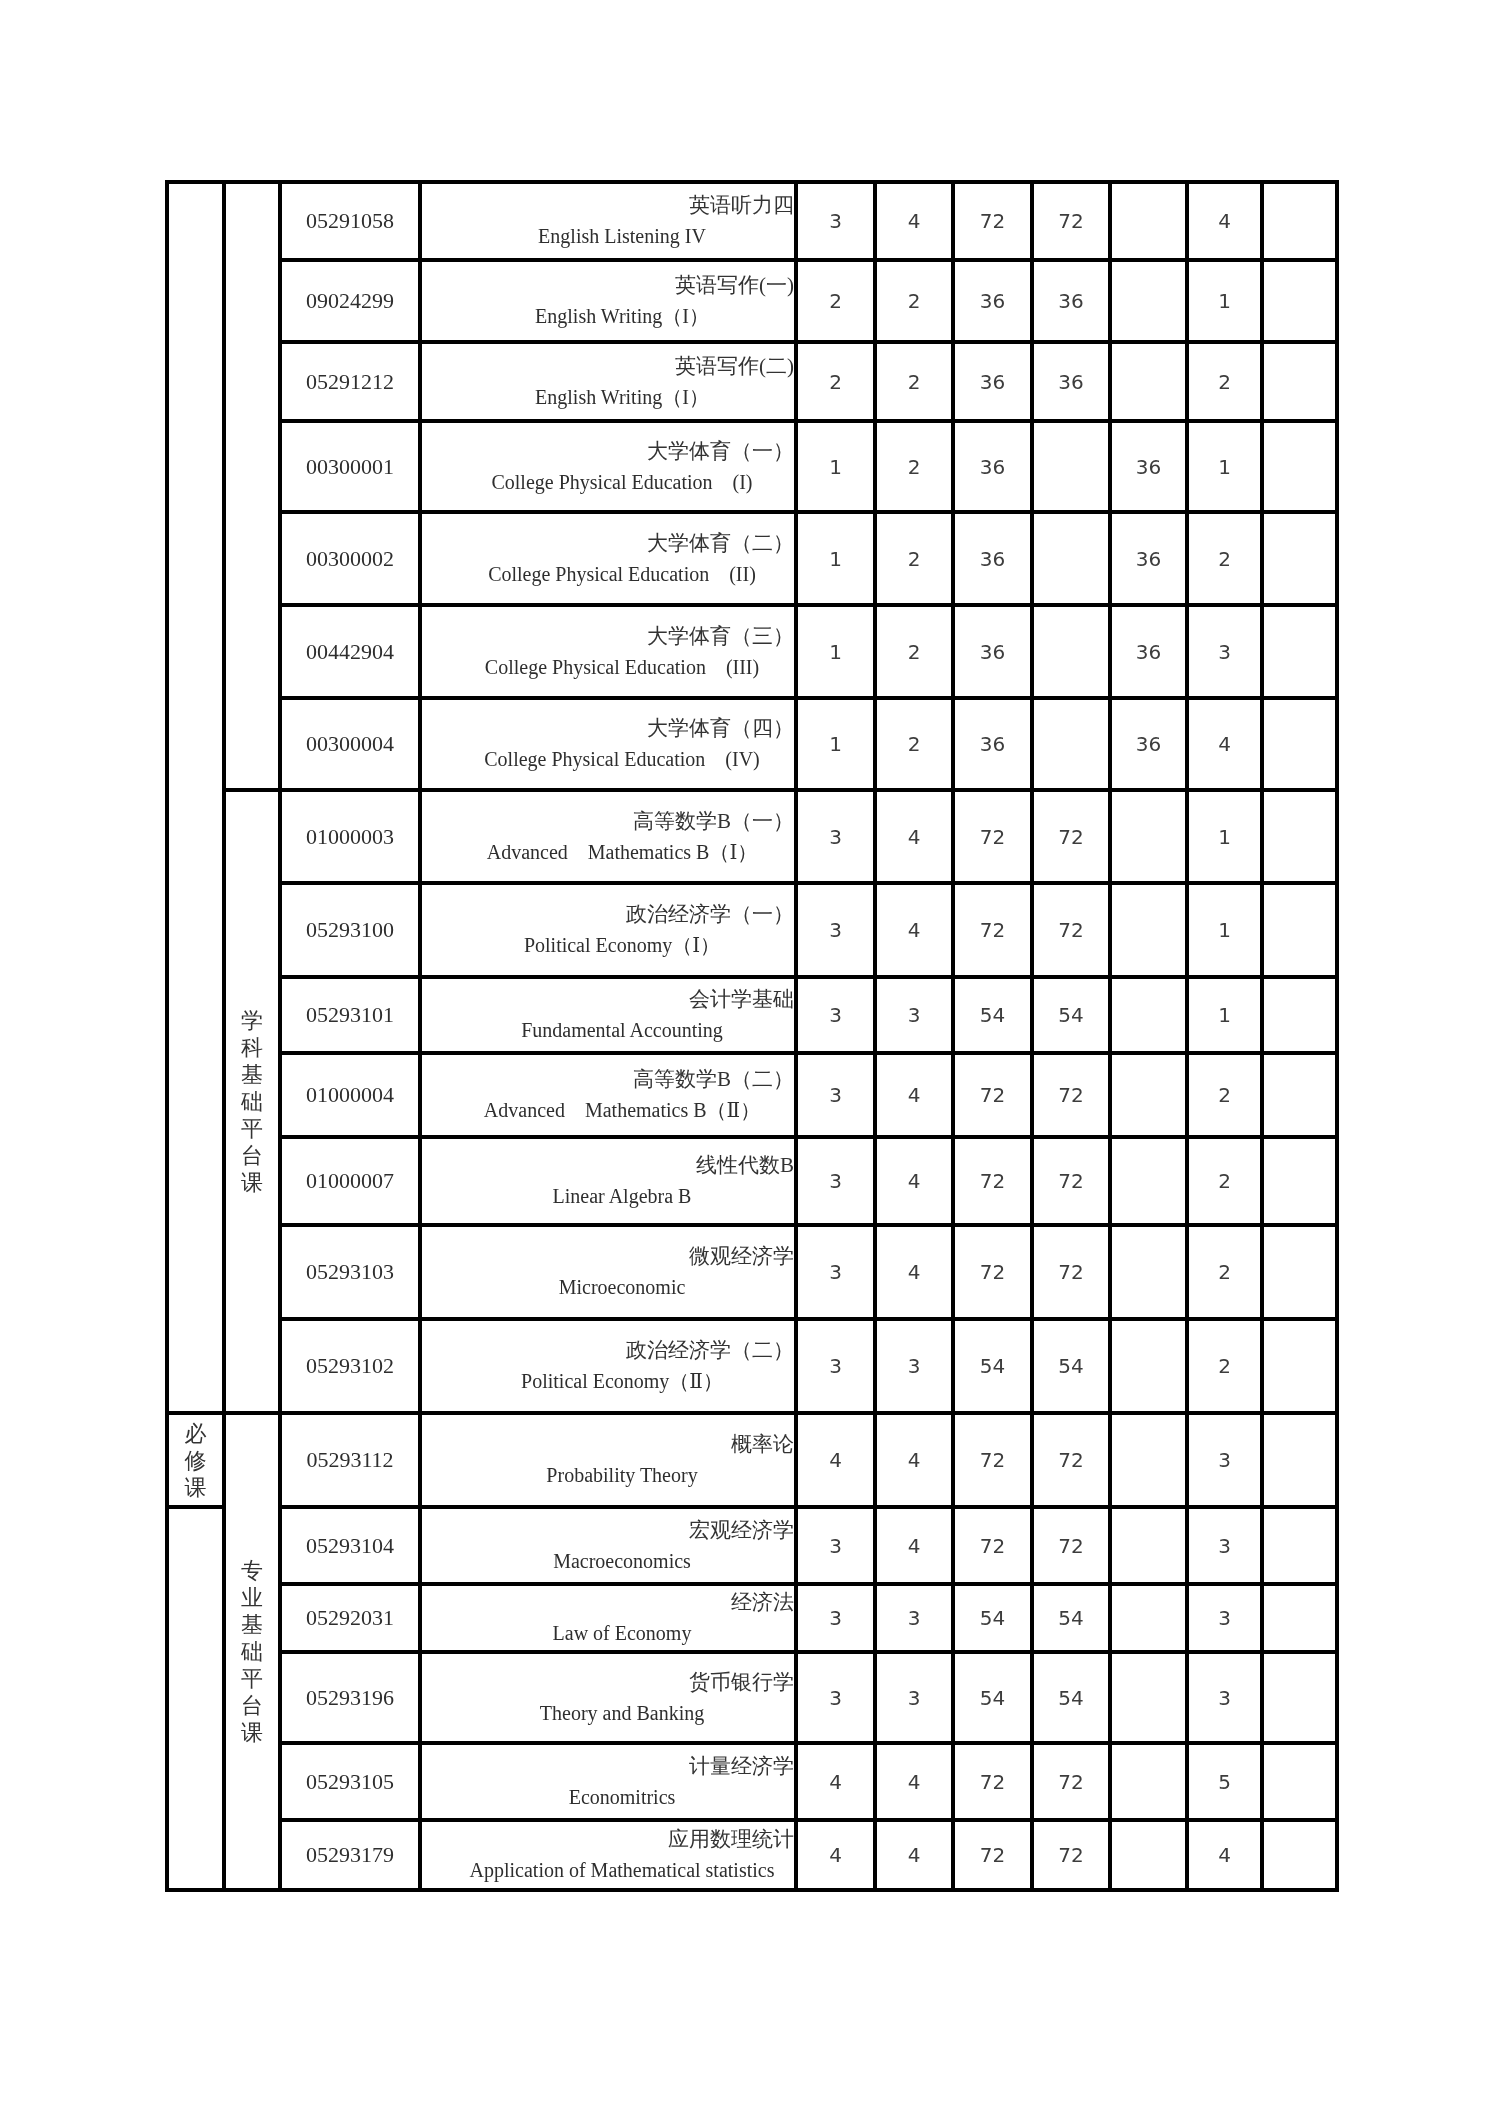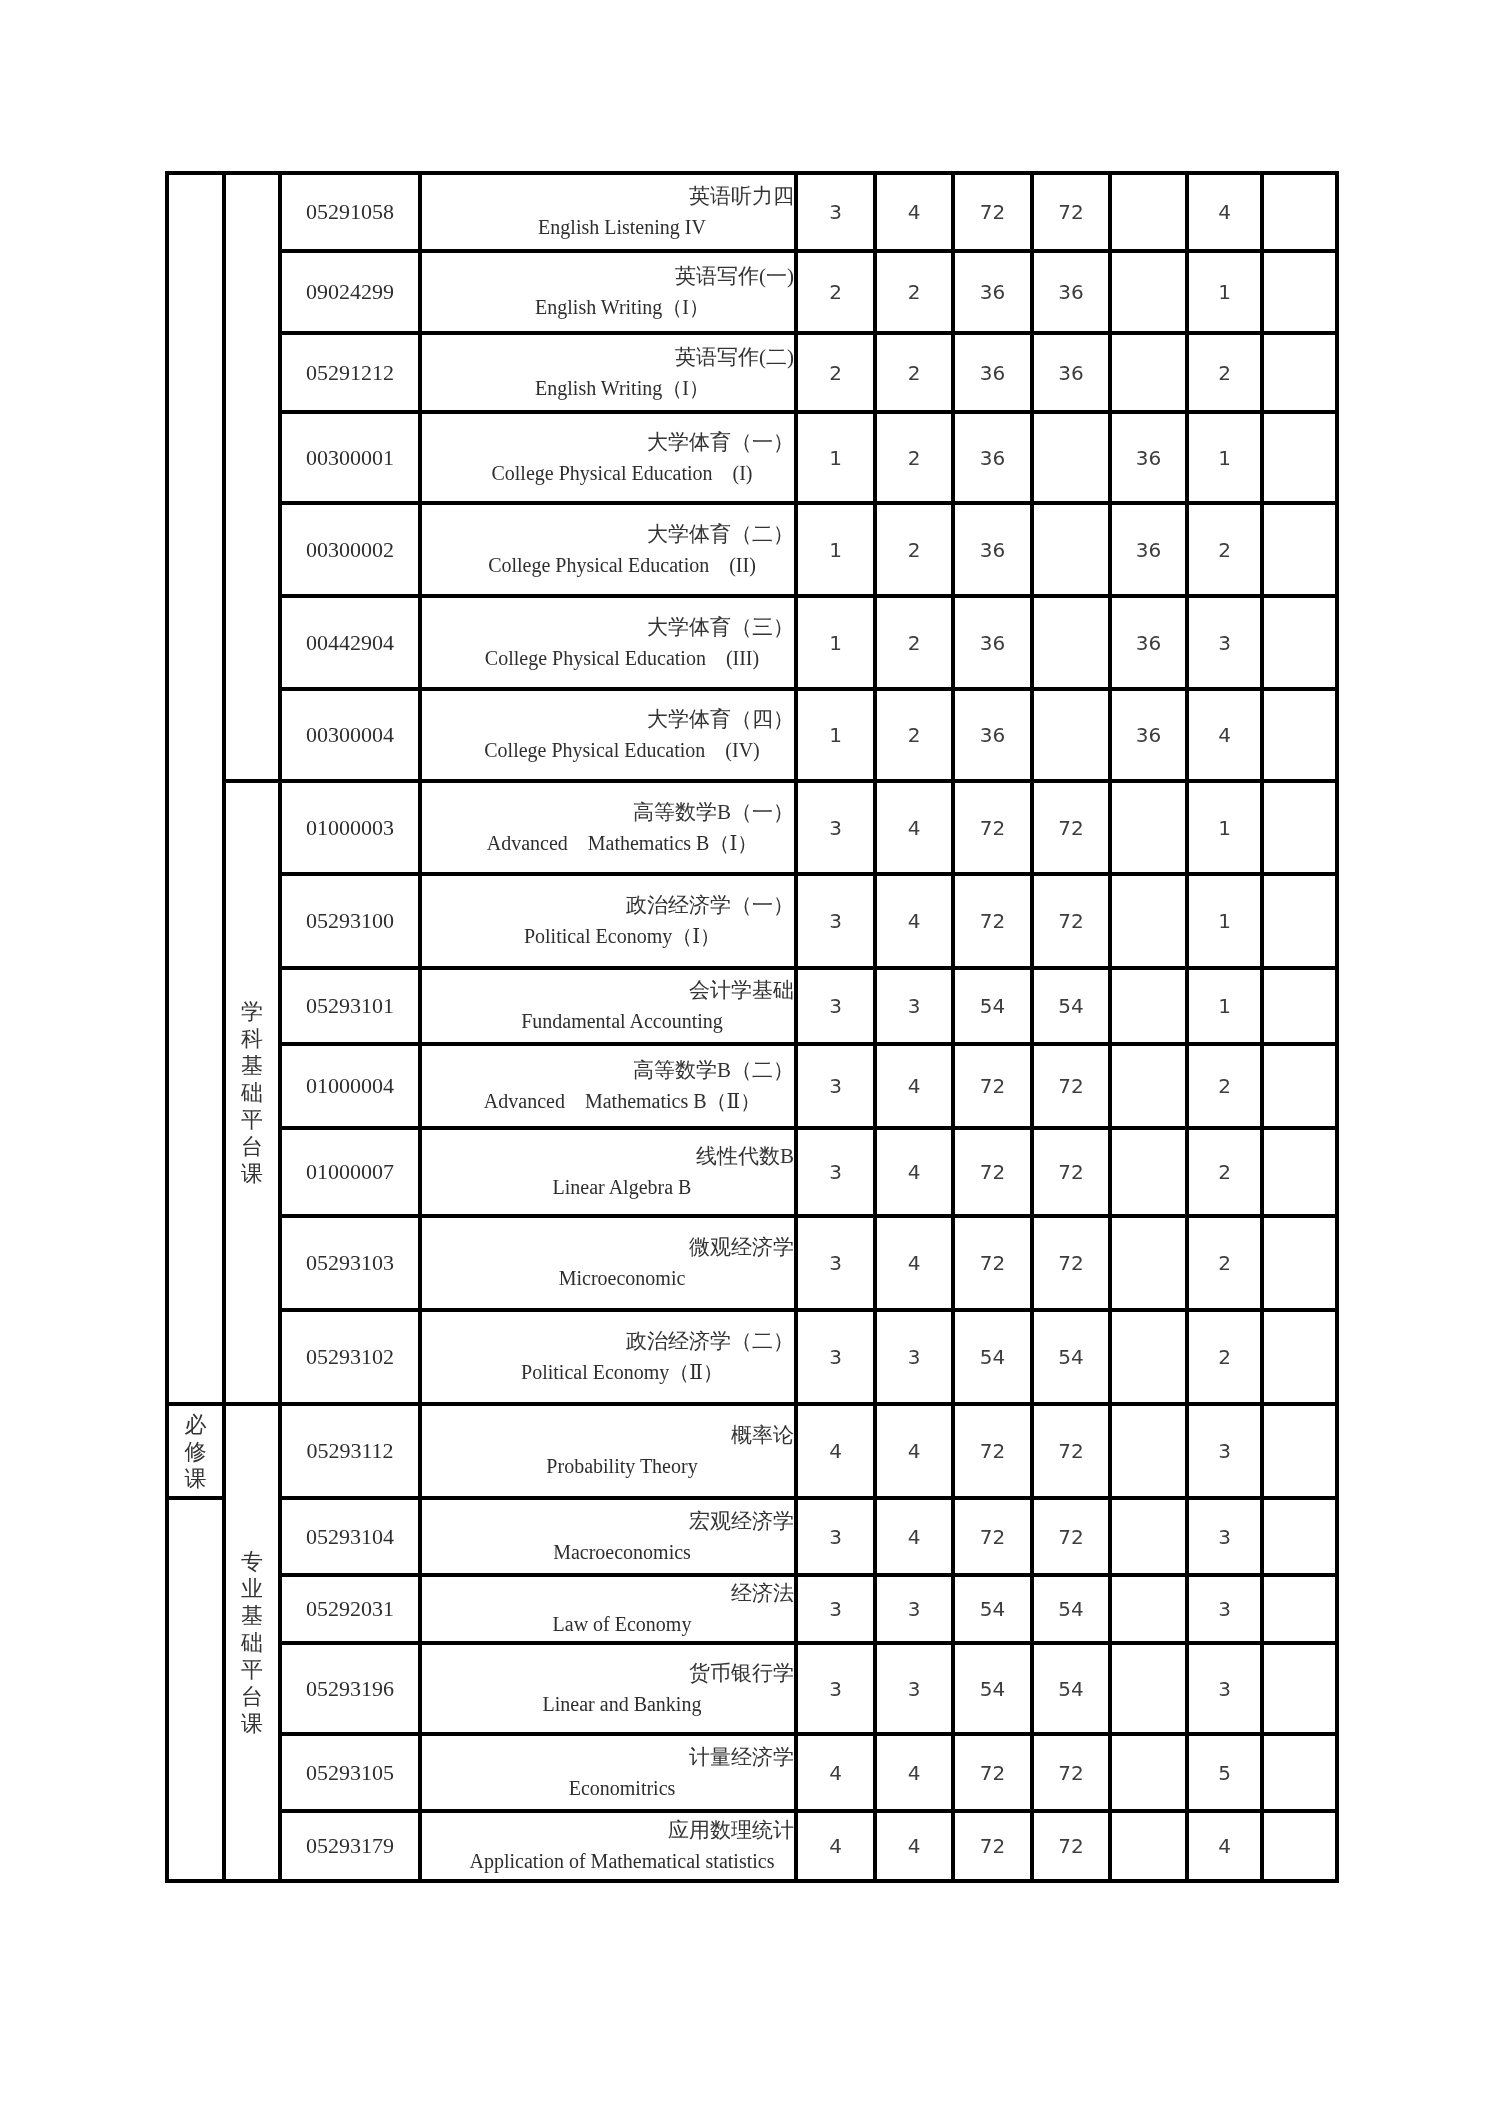--- a/index.html
+++ b/index.html
@@ -8,21 +8,21 @@
     width:1500px;
     height:2121px;
     background:#ffffff;
     font-family:"Liberation Serif","DejaVu Serif",serif;
     color:#262626;
     overflow:hidden;
   }
   table.curr{
     position:absolute;
     left:165px;
-    top:171px;
+    top:180px;
     width:1170px;
     border-collapse:collapse;
     table-layout:fixed;
     padding-left:41px;
   }
   table.curr td{
     border:4px solid #000000;
     padding:0;
     text-align:center;
     vertical-align:middle;
@@ -344,21 +344,21 @@
       <td class="num">54</td>
       <td class="num"></td>
       <td class="num">3</td>
       <td class="num"></td>
     </tr>
 
     <tr style="height:91px">
       <td class="code">05293196</td>
       <td class="name">
         <div class="zh">货币银行学</div>
-        <div class="en">Linear and Banking</div>
+        <div class="en">Theory and Banking</div>
       </td>
       <td class="num">3</td>
       <td class="num">3</td>
       <td class="num">54</td>
       <td class="num">54</td>
       <td class="num"></td>
       <td class="num">3</td>
       <td class="num"></td>
     </tr>
 

